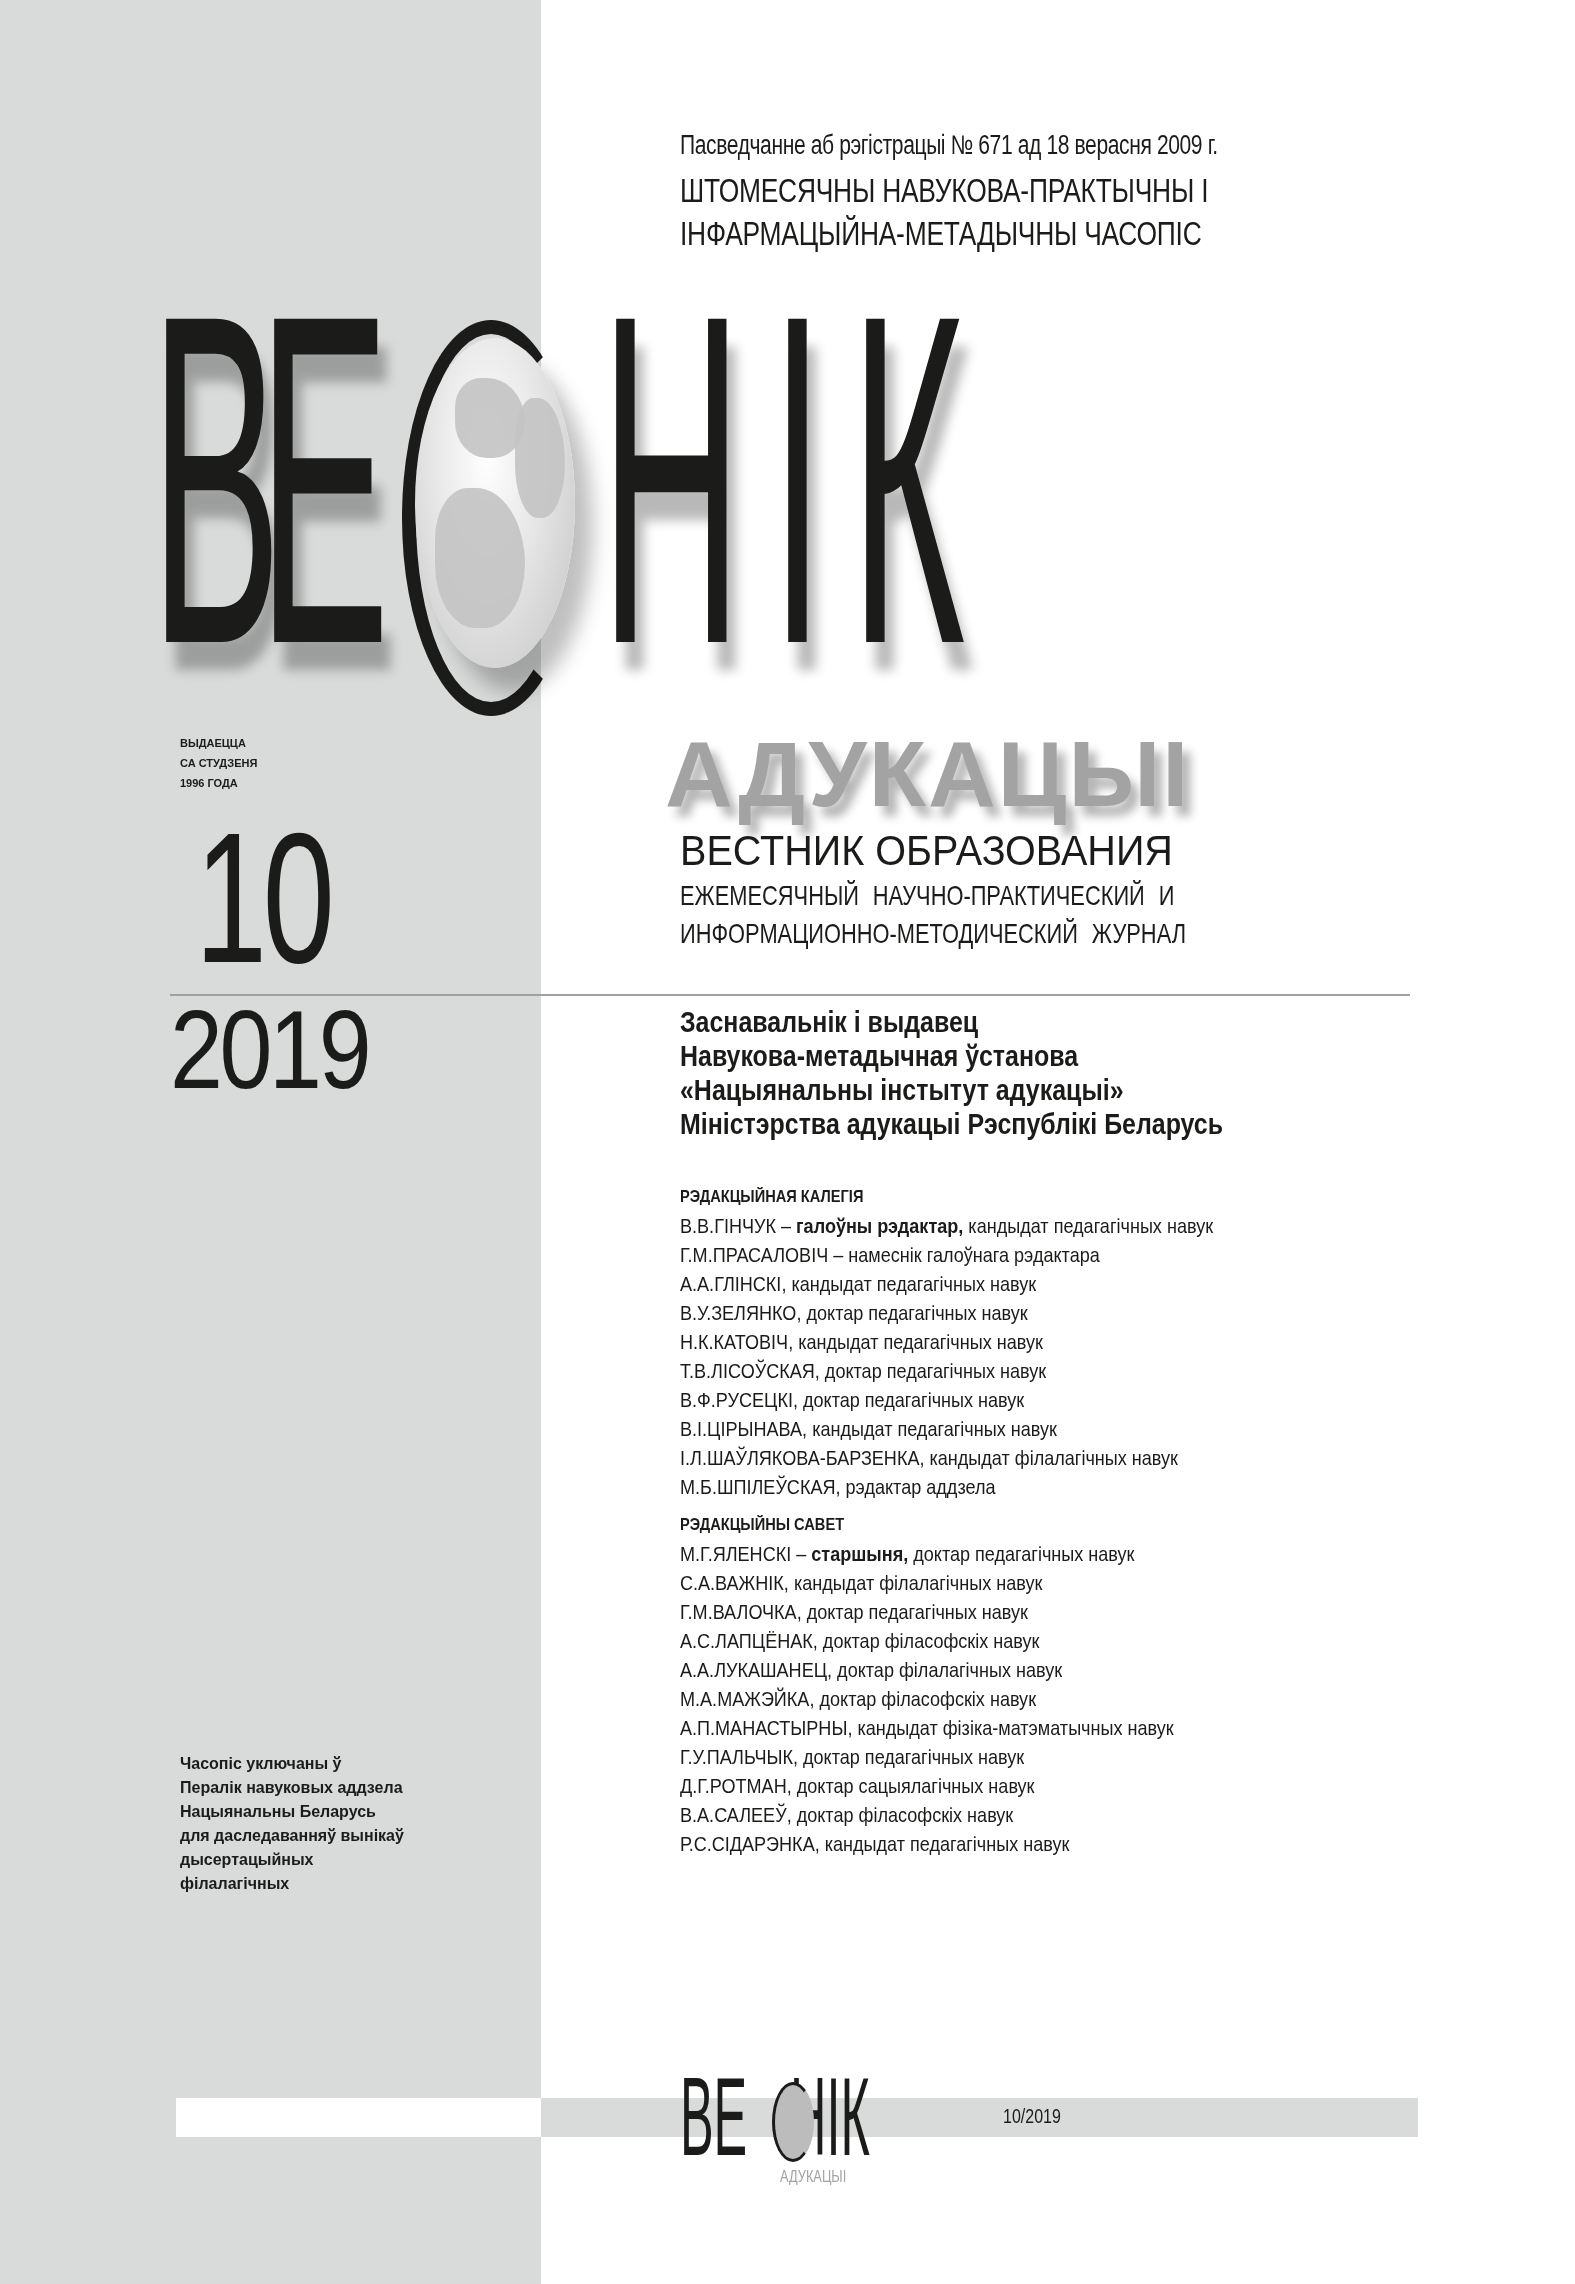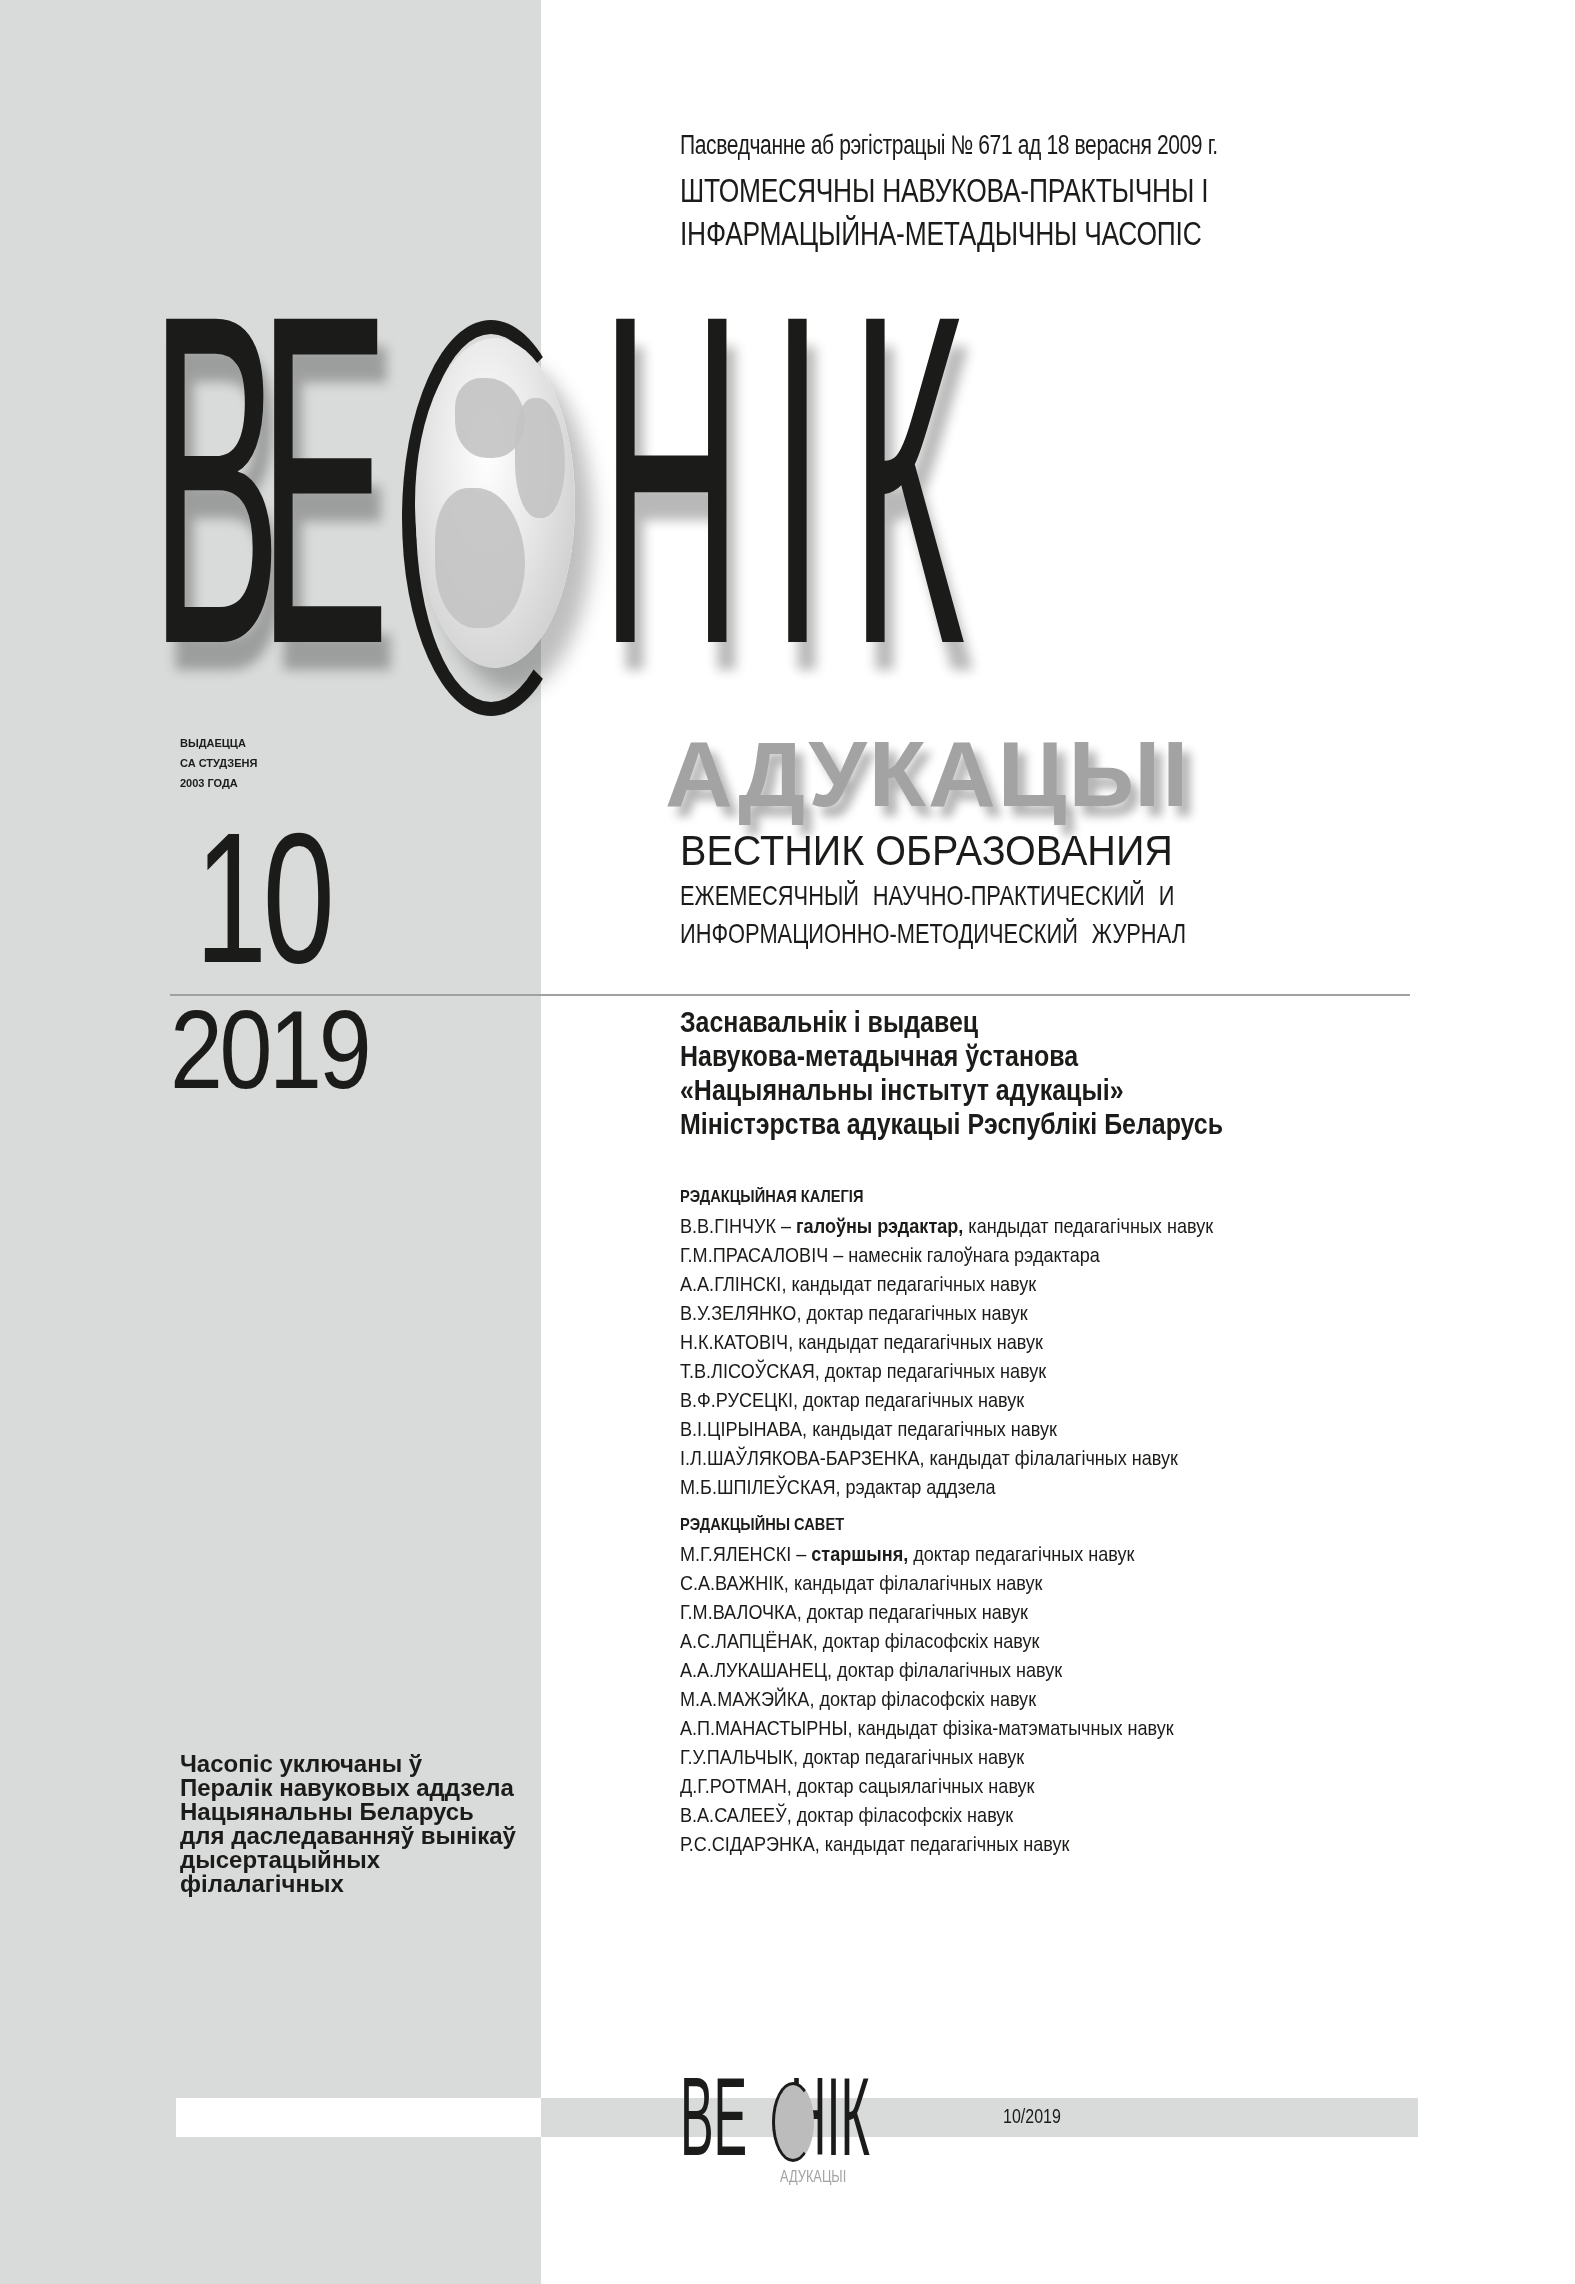--- a/index.html
+++ b/index.html
@@ -39,21 +39,21 @@
   .divider { position: absolute; left: 170px; top: 994px; width: 1240px; height: 2px; background: #a0a0a0; }
 
   .founder { position: absolute; left: 680px; top: 1005px; font-size: 29px; font-weight: bold; line-height: 34px; transform: scaleX(0.86); transform-origin: left top; white-space: nowrap; }
 
   .board { position: absolute; left: 680px; font-size: 21px; line-height: 29px; white-space: nowrap; transform: scaleX(0.86); transform-origin: left top; }
   .board .head { font-weight: bold; font-size: 17px; }
   .board .bold { font-weight: bold; }
   .board.editorial { top: 1182px; }
   .board.council { top: 1510px; }
 
-  .inclusion { position: absolute; left: 180px; top: 1752px; font-size: 24px; font-weight: bold; line-height: 24px; }
+  .inclusion { position: absolute; left: 180px; top: 1752px; font-size: 16px; font-weight: bold; line-height: 24px; }
 
   .strip-white { position: absolute; left: 176px; top: 2098px; width: 365px; height: 39px; background: #ffffff; }
   .strip-gray { position: absolute; left: 541px; top: 2098px; width: 877px; height: 39px; background: #d9dbda; }
   .mini-logo { position: absolute; left: 680px; top: 2072px; font-size: 112px; line-height: 90px; transform: scaleX(0.45); transform-origin: left top; white-space: nowrap; color: #1b1b19; }
   .mini-globe { position: absolute; left: 772px; top: 2082px; width: 36px; height: 74px; border-radius: 50%; background: #bcbcbc; border: 3px solid #1b1b19; border-right-color: transparent; }
   .mini-sub { position: absolute; left: 780px; top: 2168px; font-size: 16px; color: #a3a3a3; transform: scaleX(0.80); transform-origin: left top; }
   .mini-issue { position: absolute; left: 1003px; top: 2105px; font-size: 20px; transform: scaleX(0.80); transform-origin: left top; }
 </style>
 </head>
 <body>
@@ -74,21 +74,21 @@
     <div class="land" style="left:100px;top:60px;width:50px;height:120px;"></div>
   </div>
   <span class="big-letter" style="left:450px">Н</span>
   <span class="big-letter" style="left:620px">І</span>
   <span class="big-letter" style="left:700px">К</span>
 </div>
 
 <div class="since">
   <div>ВЫДАЕЦЦА</div>
   <div>СА СТУДЗЕНЯ</div>
-  <div>2003 ГОДА</div>
+  <div>1996 ГОДА</div>
 </div>
 
 <div class="issue-number">10</div>
 <div class="issue-year">2019</div>
 
 <div class="aduk">АДУКАЦЫІ</div>
 <div class="ru-title">ВЕСТНИК ОБРАЗОВАНИЯ</div>
 <div class="ru-sub l1">ЕЖЕМЕСЯЧНЫЙ НАУЧНО-ПРАКТИЧЕСКИЙ И</div>
 <div class="ru-sub l2">ИНФОРМАЦИОННО-МЕТОДИЧЕСКИЙ ЖУРНАЛ</div>
 

